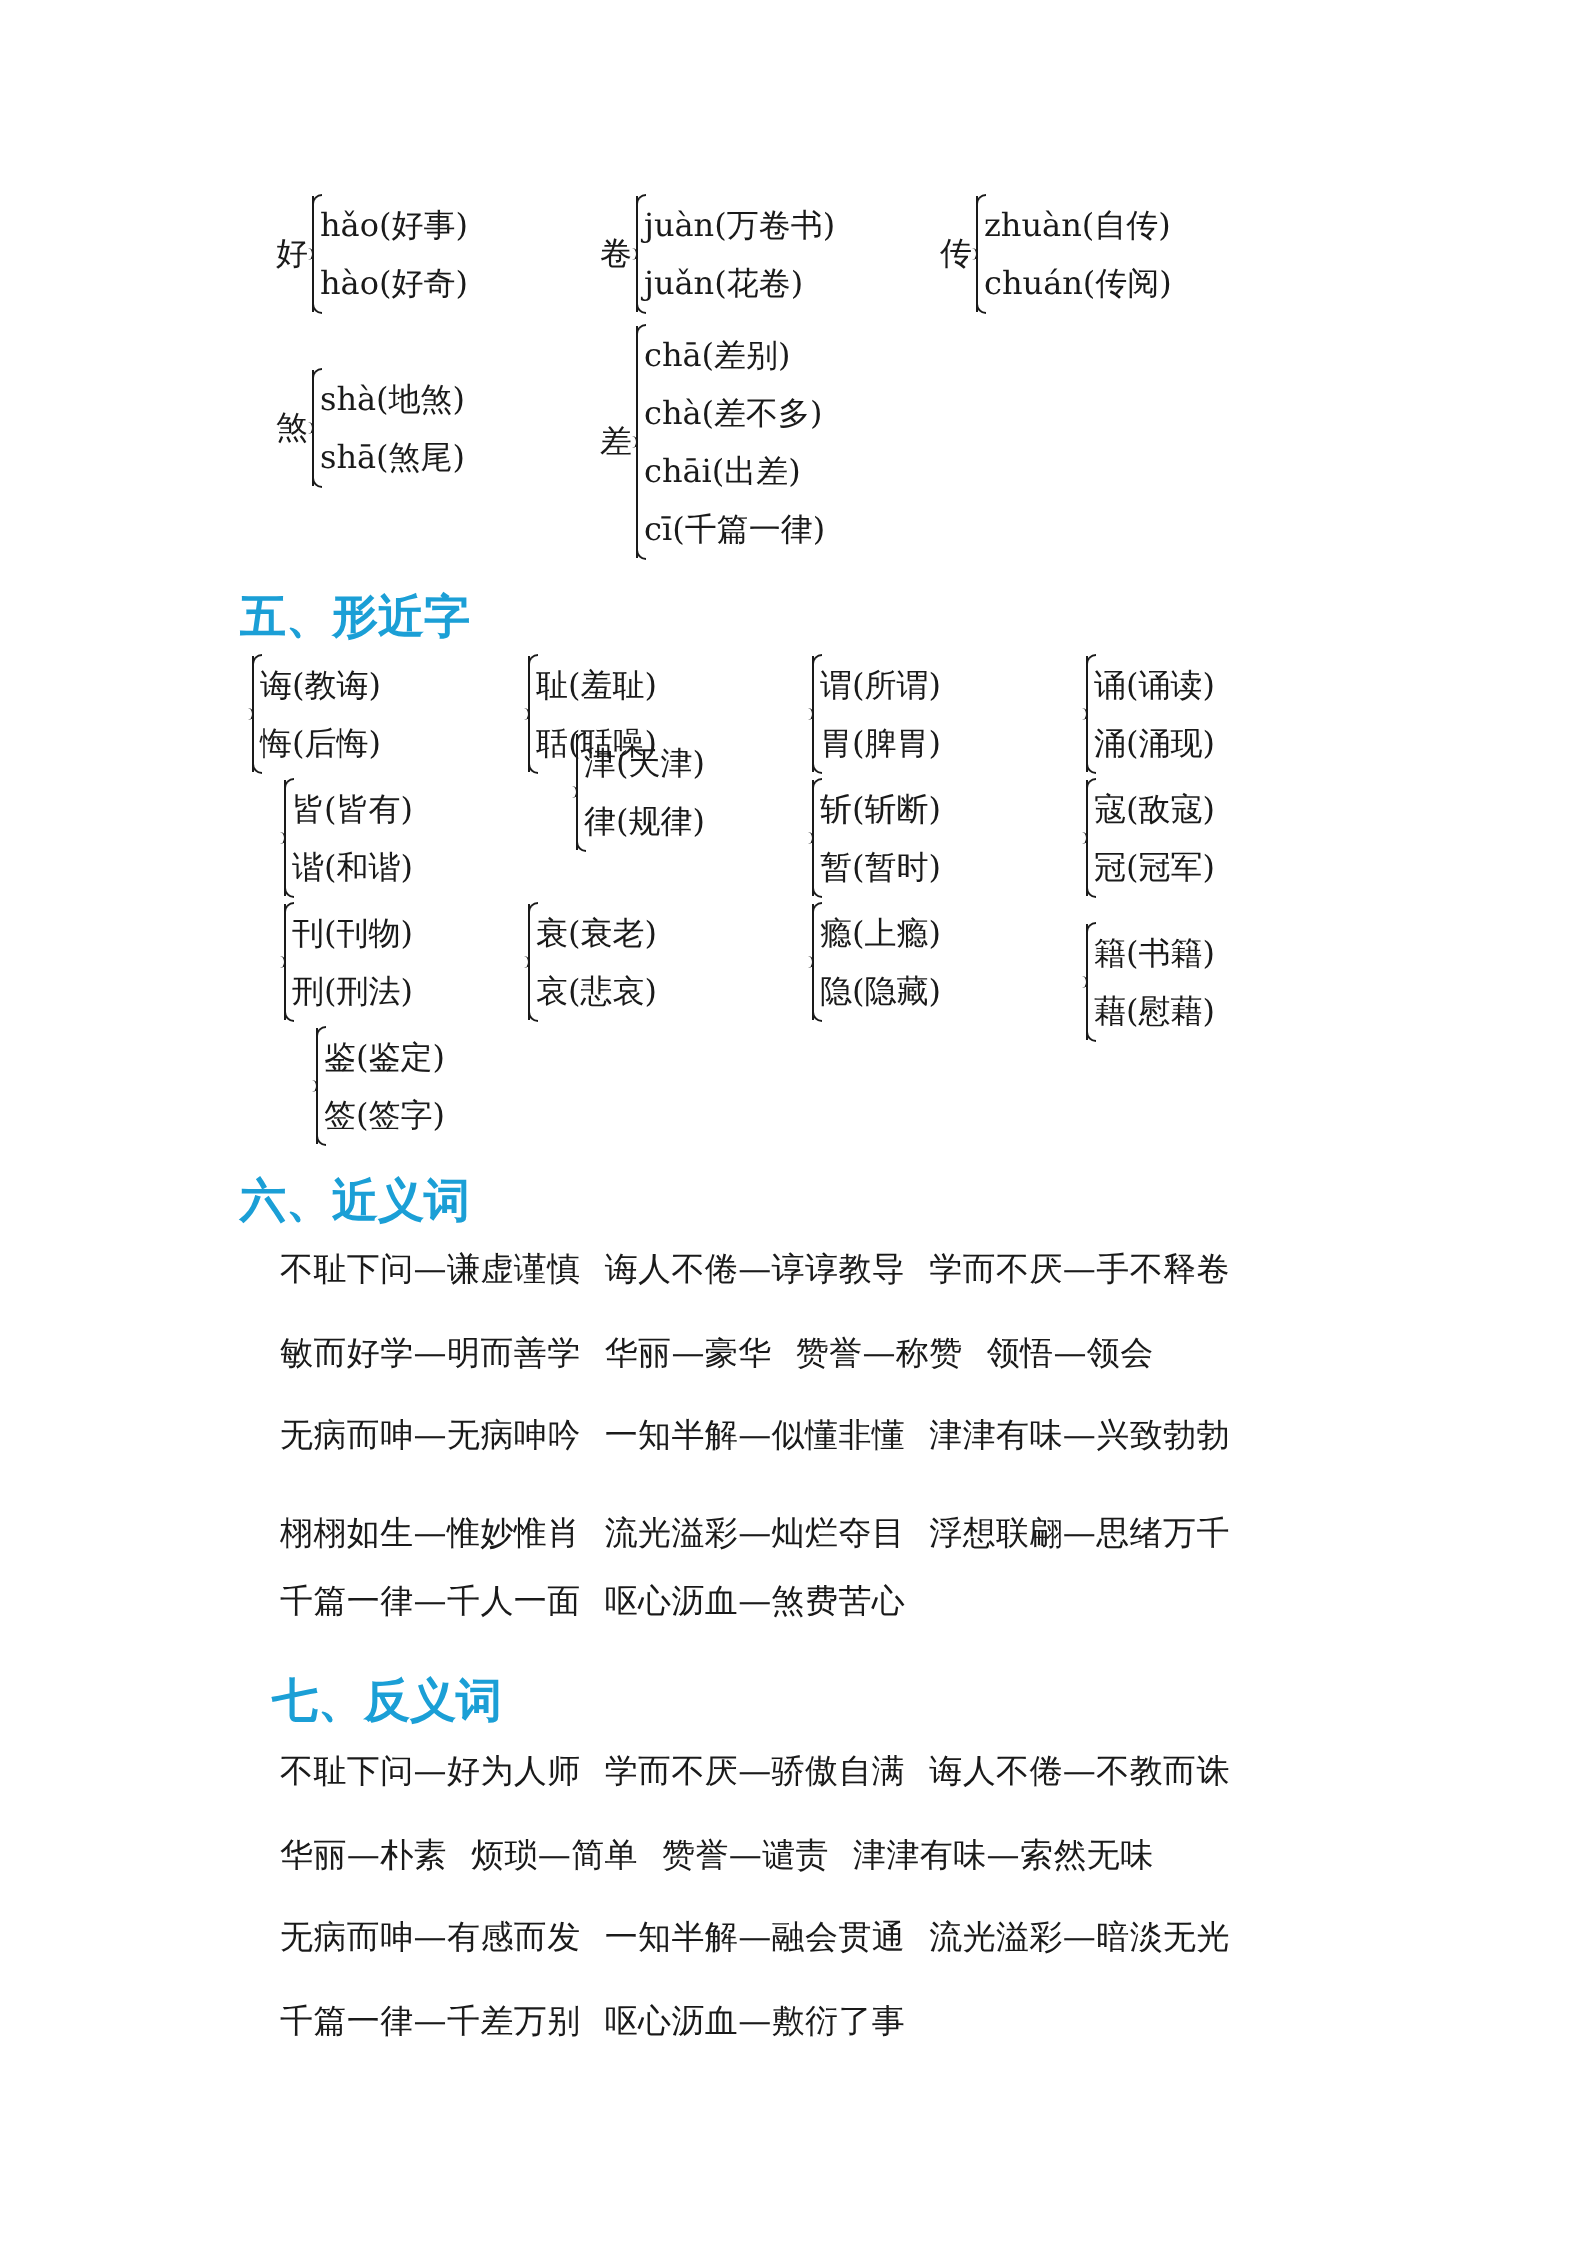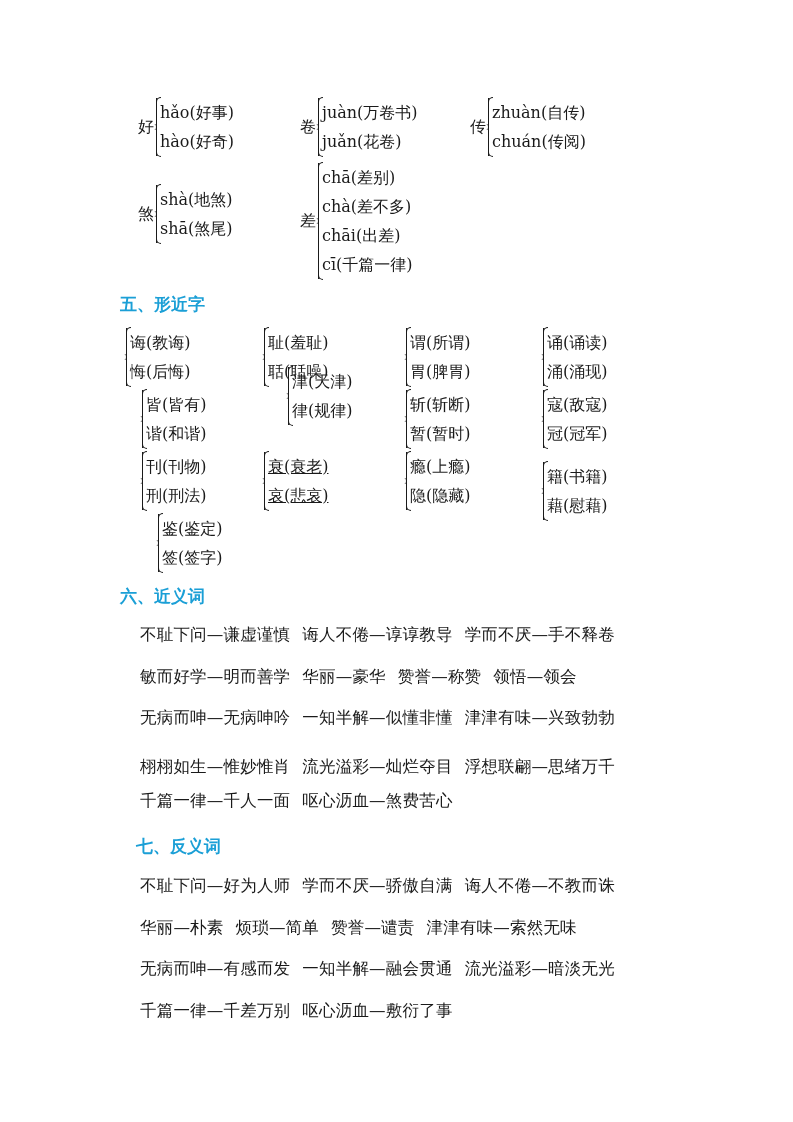--- a/index.html
+++ b/index.html
@@ -10,21 +10,21 @@
   .poly .head { margin-right: 2px; }
   .brace { display: flex; flex-direction: column; justify-content: space-around;
            border-left: 1.5px solid #1a1a1a; position: relative; padding-left: 3px; }
   .brace::before, .brace::after { content: ""; position: absolute; left: -1.5px; width: 4px; height: 4px; border: 1.5px solid #1a1a1a; }
   .brace::before { top: -1px; border-right: none; border-bottom: none; border-top-left-radius: 5px; }
   .brace::after { bottom: -1px; border-right: none; border-top: none; border-bottom-left-radius: 5px; }
   .brace .mid { position: absolute; left: -6px; top: 50%; width: 5px; height: 6px; margin-top: -3px;
                 border-right: 1.5px solid #1a1a1a; border-radius: 0 4px 4px 0; }
   .brace .row { line-height: 29px; white-space: nowrap; }
   .heading { font-family: "DejaVu Sans", "Liberation Sans", sans-serif; font-weight: bold;
-             font-size: 17px; color: #1b9fd6; }
+             font-size: 23px; color: #1b9fd6; }
   .line { font-size: 16.5px; white-space: nowrap; letter-spacing: 0.2px; }
   .pair { margin-right: 12px; }
 </style>
 </head>
 <body>
 
 <div class="abs poly" style="left:138px; top:98px;">
   <span class="head">好</span>
   <div class="brace">
       <i class="mid"></i>
@@ -126,21 +126,21 @@
         <span class="row">冠(冠军)</span>
       </div>
     </div>
     <div class="abs poly" style="left: 142px; top: 452px;">
       <div class="brace">
         <i class="mid"></i>
         <span class="row">刊(刊物)</span>
         <span class="row">刑(刑法)</span>
       </div>
     </div>
-    <div class="abs poly" style="left: 264px; top: 452px; text-decoration: underline;">
+    <div class="abs poly" style="left: 264px; top: 452px;">
       <div class="brace">
         <i class="mid"></i>
         <span class="row">衰(衰老)</span>
         <span class="row">哀(悲哀)</span>
       </div>
     </div>
     <div class="abs poly" style="left: 406px; top: 452px;">
       <div class="brace">
         <i class="mid"></i>
         <span class="row">瘾(上瘾)</span>

